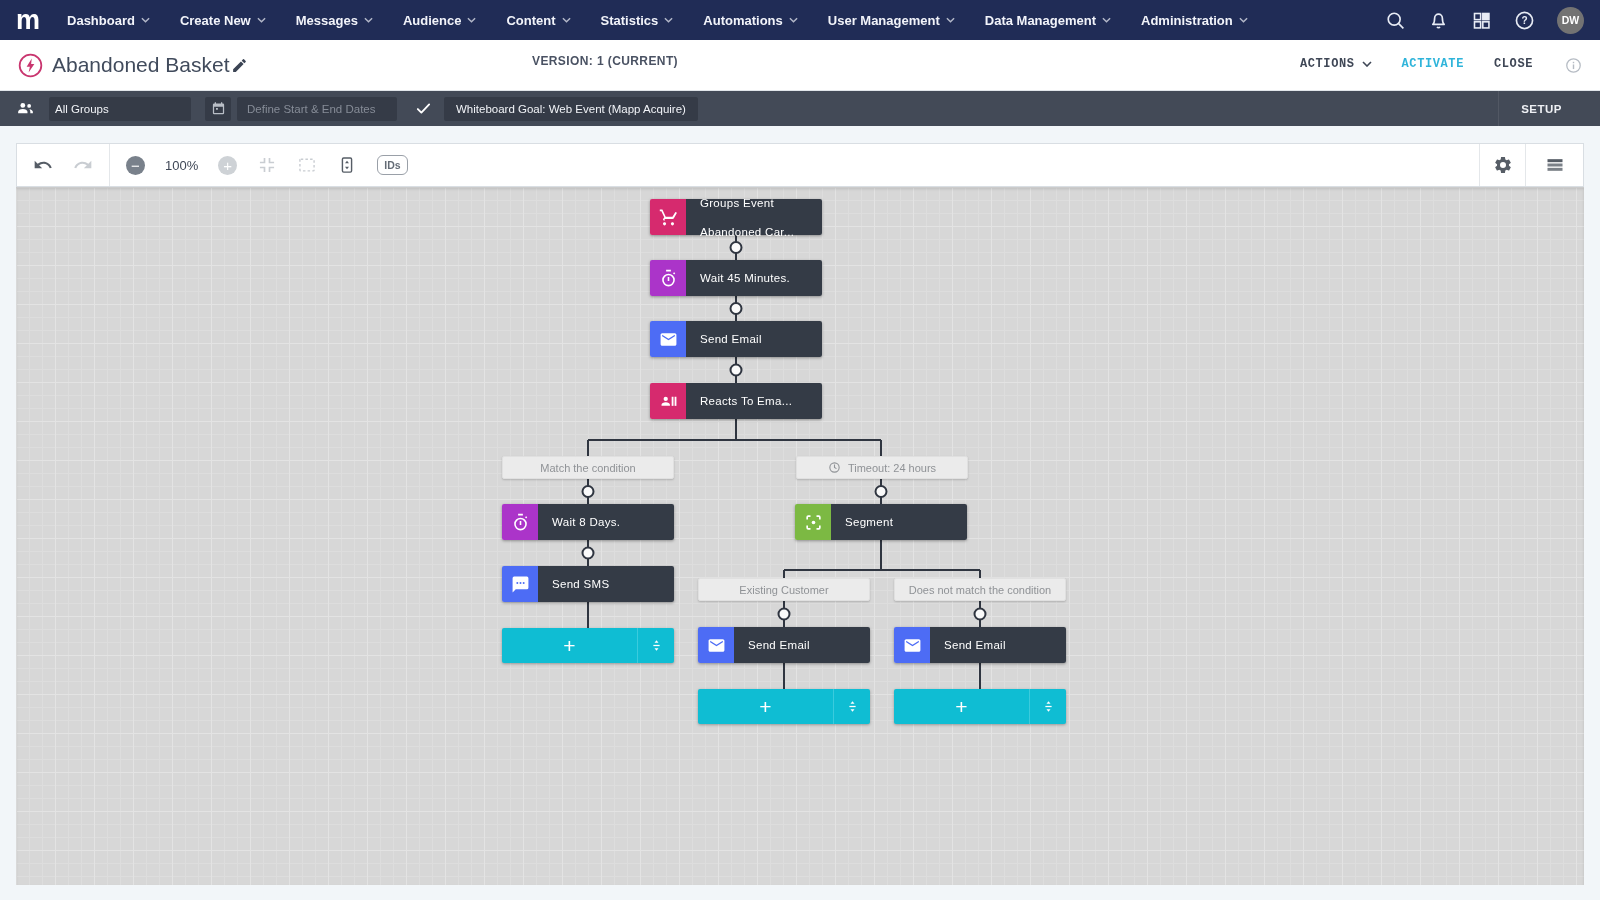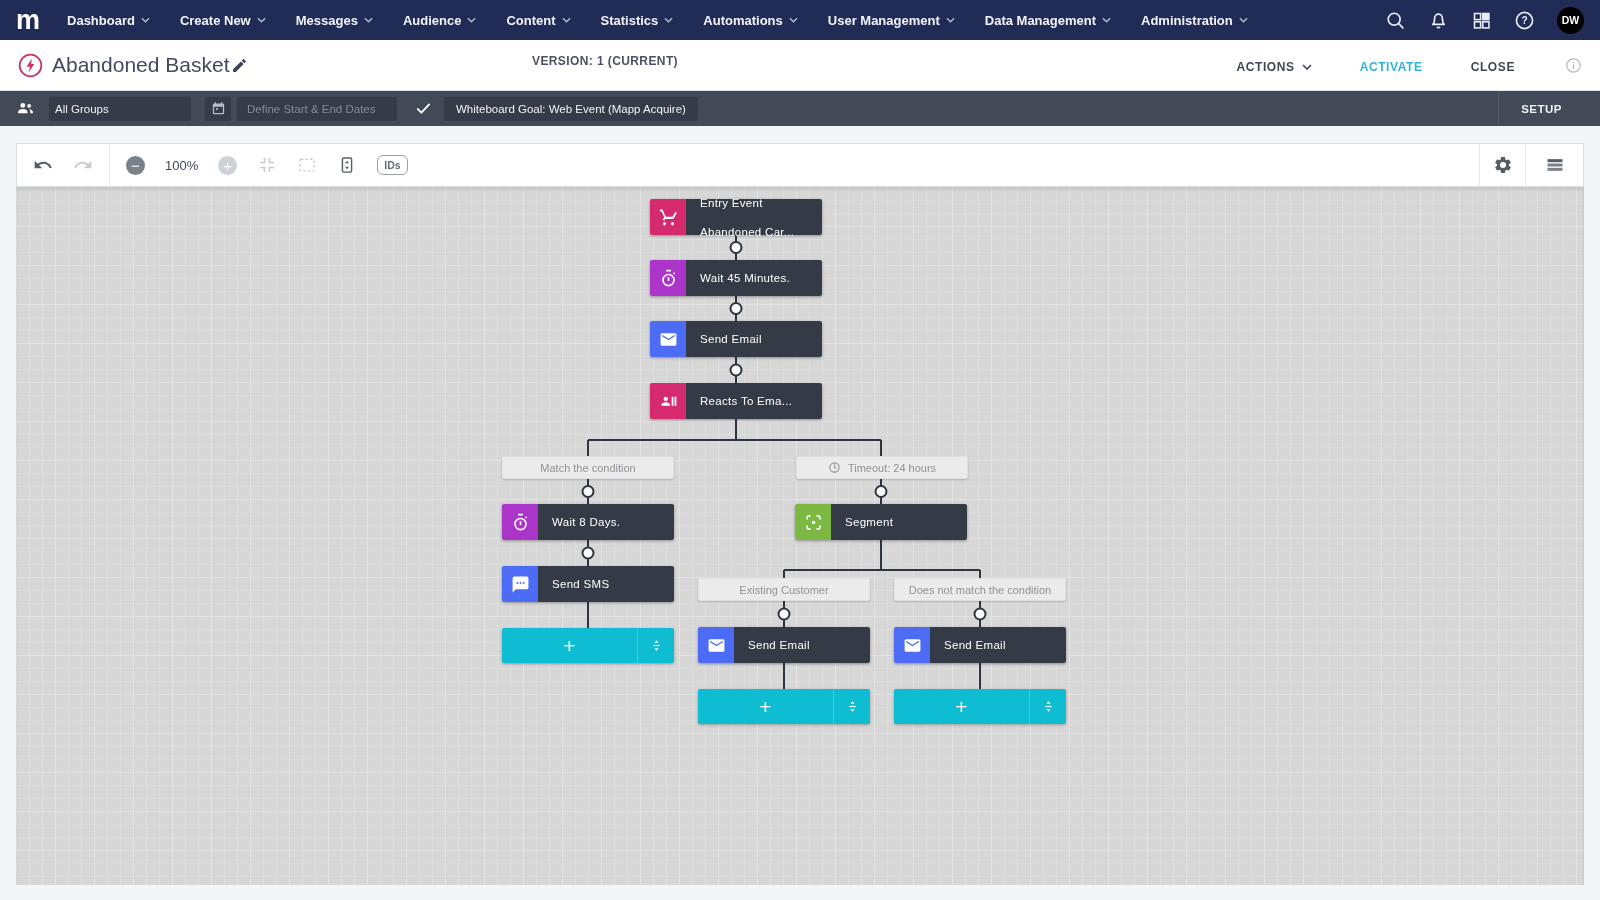--- a/index.html
+++ b/index.html
@@ -10,32 +10,32 @@
   
   .navbar { position:absolute; top:0; left:0; width:1600px; height:40px; background:#202c56;
             display:flex; align-items:center; padding:0 16px; color:#fff; }
   .nav-logo { font-size:27px; font-weight:bold; color:#fff; margin-right:28px; line-height:36px; letter-spacing:-1px; }
   .nav-menus { display:flex; align-items:center; gap:30px; }
   .nav-item { display:flex; align-items:center; gap:6px; font-size:13px; font-weight:bold; color:#f2f4fa; cursor:pointer; white-space:nowrap; }
   .nav-item svg { width:9px; height:6px; opacity:.7; }
   .nav-right { margin-left:auto; display:flex; align-items:center; gap:22px; }
   .nav-icon { width:21px; height:21px; color:#e8ecf5; cursor:pointer; }
   .nav-icon svg { width:100%; height:100%; }
-  .avatar { width:27px; height:27px; border-radius:50%; background:#000000; color:#fff;
+  .avatar { width:27px; height:27px; border-radius:50%; background:#737373; color:#fff;
             font-size:10.5px; font-weight:bold; display:flex; align-items:center; justify-content:center; cursor:pointer; }
 
   
   .titlebar { position:absolute; top:40px; left:0; width:1600px; height:51px; background:#fff;
               border-bottom:1px solid #e2e6ea; display:flex; align-items:center; padding:0 18px; }
   .wb-icon { width:25px; height:25px; margin-right:9px; }
   .page-title { font-size:21px; color:#414b5c; }
   .edit-pencil { width:17px; height:17px; color:#3b4454; cursor:pointer; margin-left:2px; }
   .version { position:absolute; left:532px; top:0; height:42px; display:flex; align-items:center;
              font-size:12px; font-weight:bold; letter-spacing:.4px; color:#4a5263; }
-  .title-actions { margin-left:auto; display:flex; align-items:flex-end; gap:48px; }
+  .title-actions { margin-left:auto; display:flex; align-items:flex-start; gap:30px;font-family:Liberation Mono, monospace; }
   .tb-btn { font-size:12px; font-weight:bold; letter-spacing:.6px; color:#3f4756; cursor:pointer;
             display:flex; align-items:center; gap:7px; }
   .tb-btn.activate { color:#2fb4da; }
   .tb-btn svg.chev { width:10px; height:6px; color:#3f4756; }
   .info-icon { width:17px; height:17px; color:#b6bcc4; cursor:pointer; margin-left:2px; }
 
   
   .filterbar { position:absolute; top:91px; left:0; width:1600px; height:35px; background:#434a57;
                display:flex; align-items:center; padding:0 16px; }
   .fb-people { width:19px; height:19px; color:#fff; margin-right:14px; }
@@ -324,21 +324,21 @@
       </g>
     </svg>
 
     <div class="node" style="left:634px;top:12px">
       <div class="node-ic ic-pink">
           <svg viewBox="0 0 24 24" fill="#fff">
             <path d="M7 18c-1.1 0-2 .9-2 2s.9 2 2 2 2-.9 2-2-.9-2-2-2zm10 0c-1.1 0-2 .9-2 2s.9 2 2 2 2-.9 2-2-.9-2-2-2zM7.2 14h9.9c.8 0 1.4-.4 1.7-1l3.9-7-2-1.1-3.7 6.1H8.5L4.3 2H1v2h2l3.6 7.6-1.4 2.4c-.3.6.1 2 1.9 2z"></path>
           </svg>
         </div>
       <div class="node-body">
-          <span>Entry Event</span>
+          <span>Groups Event</span>
           <span class="l2">Abandoned Car...</span>
         </div>
     </div>
 
     <div class="node" style="left:634px;top:73px">
       <div class="node-ic ic-purple">
           <svg viewBox="0 0 24 24" fill="#fff">
             <path d="M15 1H9v2h6V1zm-3 5a8 8 0 1 0 0 16 8 8 0 0 0 0-16zm0 14a6 6 0 1 1 0-12 6 6 0 0 1 0 12zm1-10h-2v5h2V10zm6.1-3.2l1.4-1.4-1.4-1.4-1.4 1.4 1.4 1.4z"></path>
           </svg>
         </div>

